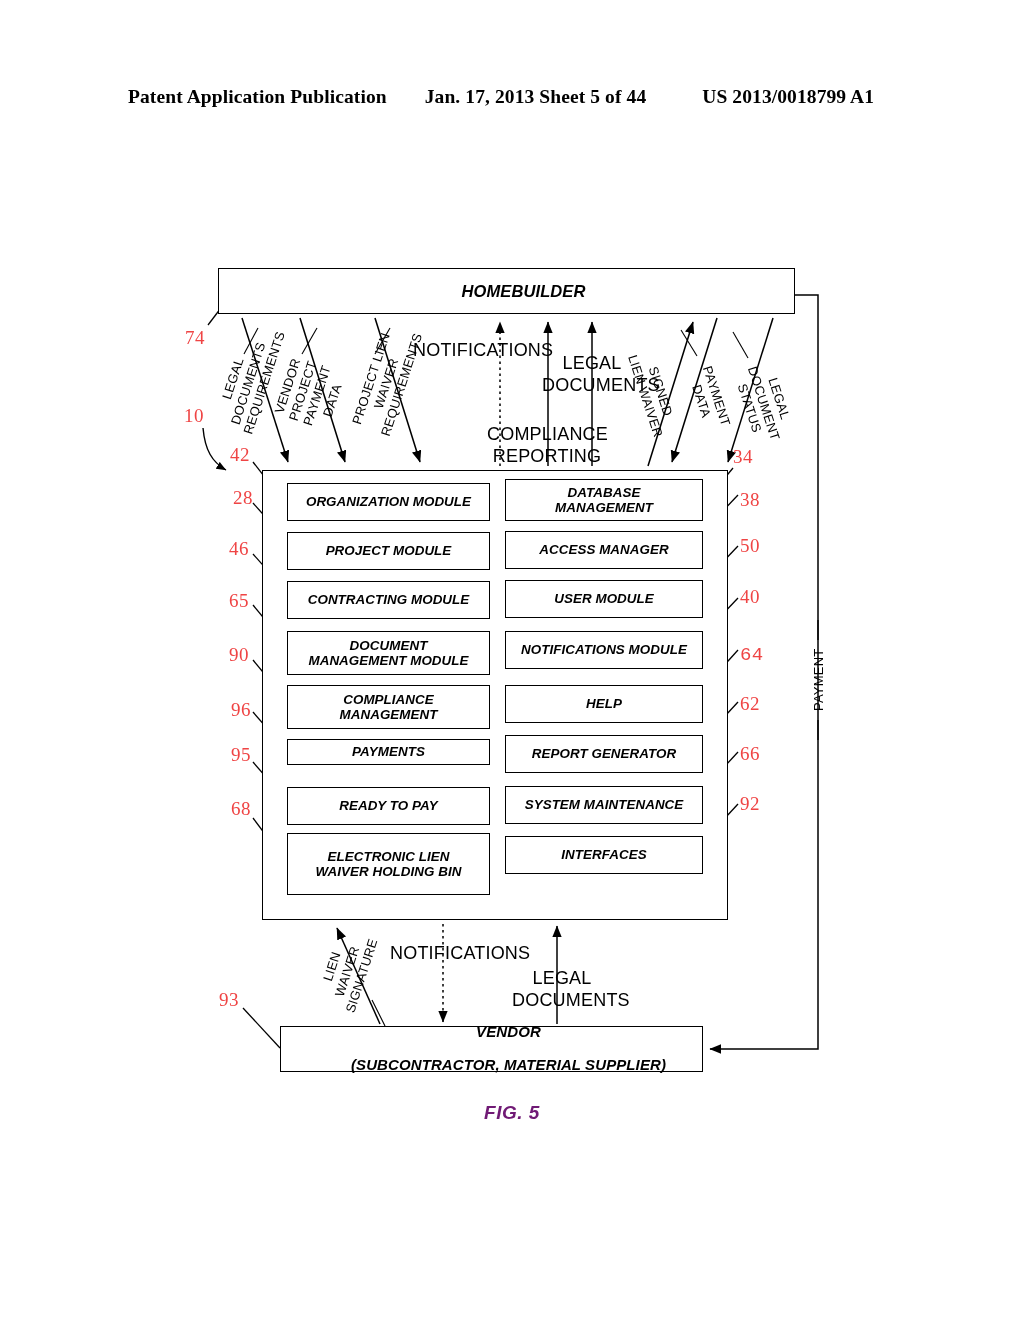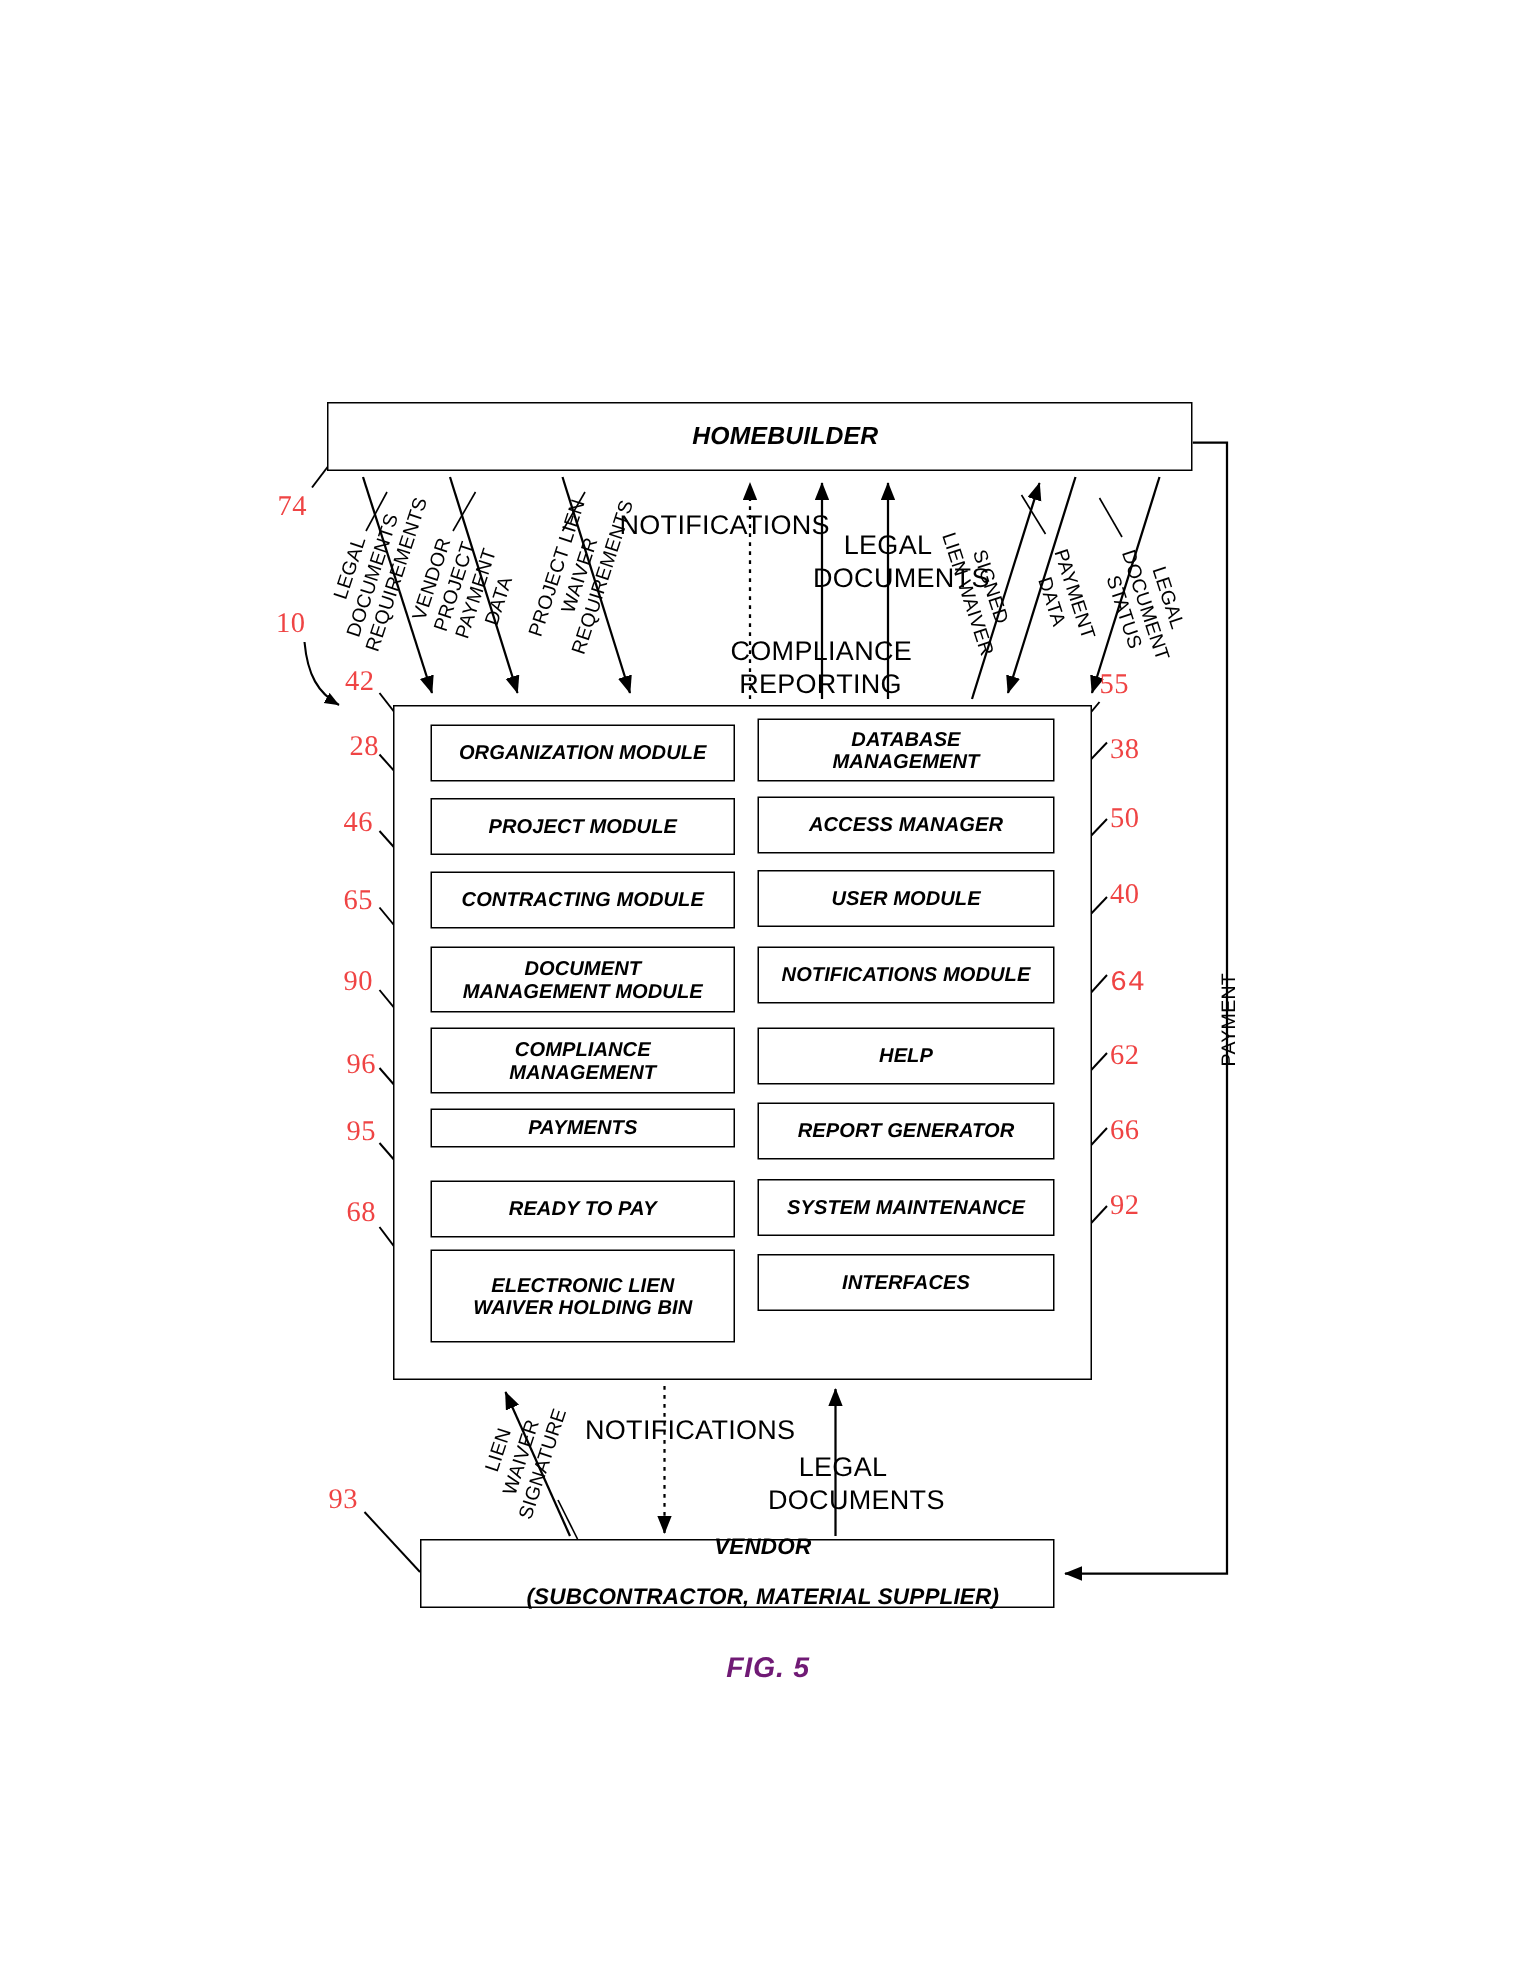--- a/index.html
+++ b/index.html
@@ -149,20 +149,25 @@
     left: 0; top: 0;
     width: 1024px; height: 1320px;
     pointer-events: none;
   }
 </style>
 </head>
 <body>
 
 <div id="page">
 
+  <div id="pub-header">
+    <span class="h-left">Patent Application Publication</span>
+    <span class="h-mid">Jan. 17, 2013  Sheet 5 of 44</span>
+    <span class="h-right">US 2013/0018799 A1</span>
+  </div>
 
   <svg id="lines" viewBox="0 0 1024 1320" xmlns="http://www.w3.org/2000/svg">
     <defs>
       <marker id="arr" markerWidth="9" markerHeight="9" refX="7.6" refY="3.2" orient="auto" markerUnits="strokeWidth">
         <path d="M0,0 L8,3.2 L0,6.4 z" fill="#000"></path>
       </marker>
       <marker id="arrs" markerWidth="8" markerHeight="8" refX="6.8" refY="2.8" orient="auto" markerUnits="strokeWidth">
         <path d="M0,0 L7,2.8 L0,5.6 z" fill="#000"></path>
       </marker>
     </defs>
@@ -318,21 +323,21 @@
 SIGNATURE</div>
       <div class="flowlabel" style="left: 390px; top: 943px; width: 116px;">NOTIFICATIONS</div>
       <div class="flowlabel" style="left: 512px; top: 968px; width: 100px;">LEGAL
 DOCUMENTS</div>
       <div class="rotlabel" style="left: 779px; top: 672px; width: 80px; transform: rotate(-90deg);">PAYMENT</div>
     </div>
 
   <div class="refnum" style="left:185px; top:327px;">74</div>
   <div class="refnum" style="left:184px; top:405px;">10</div>
   <div class="refnum" style="left:230px; top:444px;">42</div>
-  <div class="refnum" style="left:733px; top:446px;">55</div>
+  <div class="refnum" style="left:733px; top:446px;">34</div>
   <div class="refnum" style="left:219px; top:989px;">93</div>
 
   <div id="fig-caption">FIG. 5</div>
 
 <div class="refnum" style="left: 233px; top: 487px;">28</div>
     <div class="refnum" style="left: 229px; top: 538px;">46</div>
     <div class="refnum" style="left: 229px; top: 590px;">65</div>
     <div class="refnum" style="left: 229px; top: 644px;">90</div>
     <div class="refnum" style="left: 231px; top: 699px;">96</div>
     <div class="refnum" style="left: 231px; top: 744px;">95</div>

